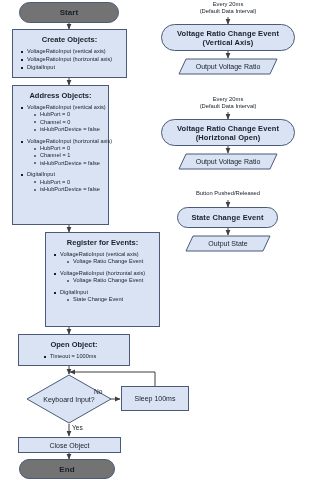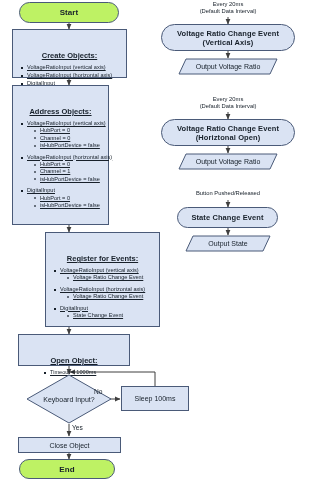--- a/index.html
+++ b/index.html
@@ -6,35 +6,35 @@
   body{
     width:300px;height:481px;position:relative;overflow:hidden;
     font-family:"Liberation Sans","DejaVu Sans",sans-serif;
     color:#17202a;
   }
   .canvas{position:absolute;left:0;top:0;width:300px;height:481px;}
   .svg-layer{position:absolute;left:0;top:0;width:300px;height:481px;pointer-events:none;}
 
   
   .node{position:absolute;box-sizing:border-box;background:#dae3f3;border:1px solid #4a5a78;}
-  .node.term{border-radius:22px;background:#bef264;border:1px solid #4a5a78;}
+  .node.term{border-radius:22px;background:#737373;border:1px solid #4a5a78;}
   .node.oval{border-radius:20px;}
   .node .ttl{
     font-weight:bold;text-align:center;font-size:7.5px;line-height:9px;
     letter-spacing:.1px;
   }
   .term .ttl{font-size:8px;}
 
   
   .start-node,.end-node{
     display:flex;align-items:center;justify-content:center;
   }
 
   
-  .block{padding:20px 5px 5px 5px;text-decoration:underline;}
+  .block{padding:4px 5px 5px 5px;}
   .block .hd{
     font-weight:bold;font-size:7.5px;text-align:center;margin:1px 0 4px 0;
   }
   ul.lvl1{margin:0;padding:0 0 0 9px;list-style:none;}
   ul.lvl1>li{
     position:relative;font-size:5.6px;line-height:7.4px;margin:0 0 .5px 0;
     color:#17202a;white-space:nowrap;
   }
   ul.lvl1>li>.bt{display:block;}
   ul.lvl1>li>.bt::before{

